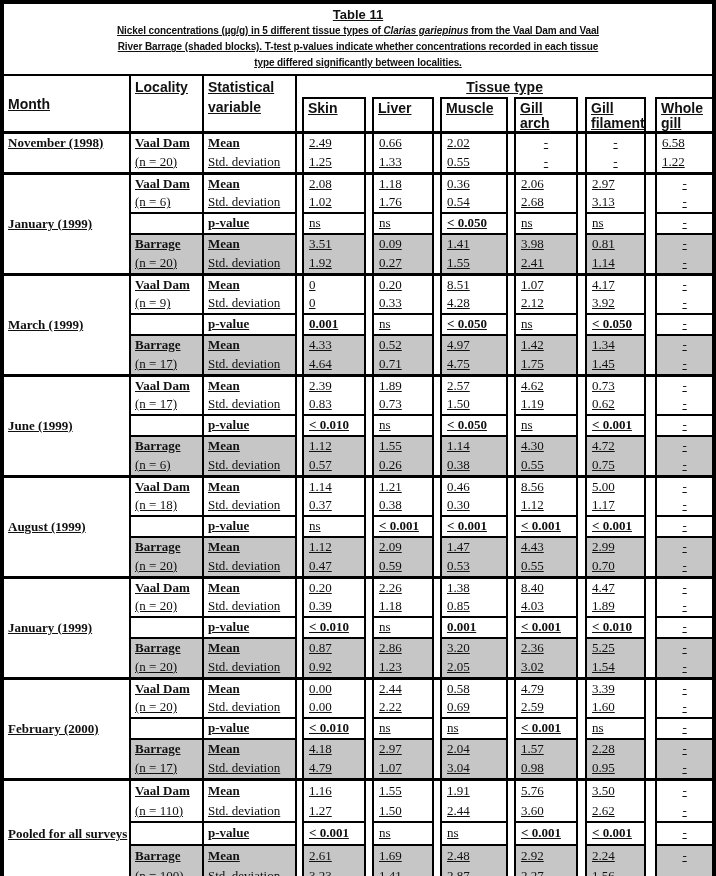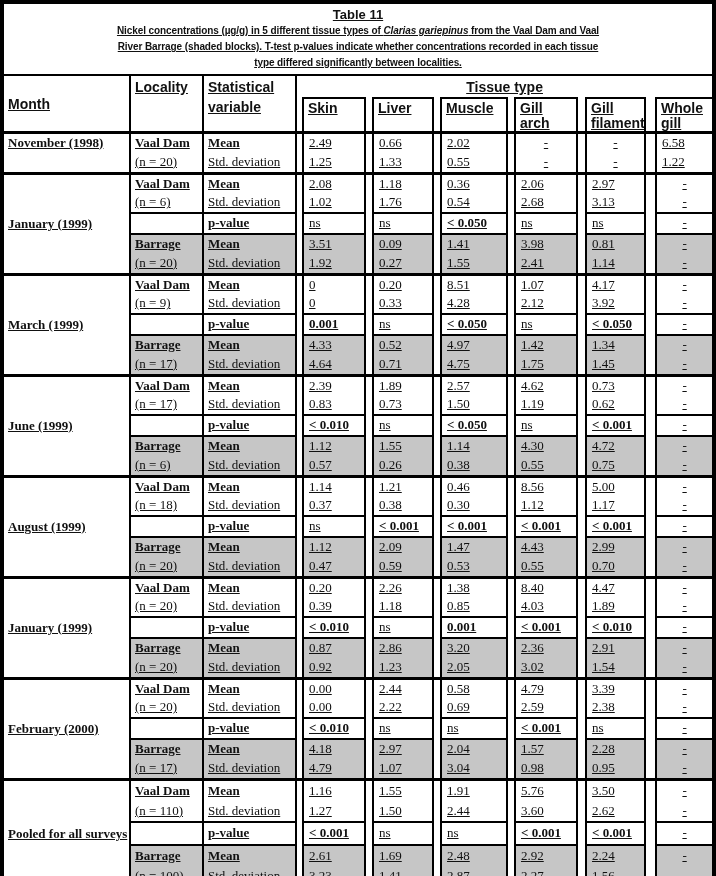--- a/index.html
+++ b/index.html
@@ -561,21 +561,21 @@
             <td class="lab bold shade">Mean</td>
             <td class="sp"></td>
             <td class="vcell shade">0.87</td>
             <td class="sp"></td>
             <td class="vcell shade">2.86</td>
             <td class="sp"></td>
             <td class="vcell shade">3.20</td>
             <td class="sp"></td>
             <td class="vcell shade">2.36</td>
             <td class="sp"></td>
-            <td class="vcell shade">2.91</td>
+            <td class="vcell shade">5.25</td>
             <td class="sp"></td>
             <td class="vcell vlast dash shade">-</td>
           </tr>
           <tr>
             <td class="lab shade">Std. deviation</td>
             <td class="sp"></td>
             <td class="vcell shade">0.92</td>
             <td class="sp"></td>
             <td class="vcell shade">1.23</td>
             <td class="sp"></td>
@@ -613,21 +613,21 @@
             <td class="lab">Std. deviation</td>
             <td class="sp"></td>
             <td class="vcell">0.00</td>
             <td class="sp"></td>
             <td class="vcell">2.22</td>
             <td class="sp"></td>
             <td class="vcell">0.69</td>
             <td class="sp"></td>
             <td class="vcell">2.59</td>
             <td class="sp"></td>
-            <td class="vcell">2.38</td>
+            <td class="vcell">1.60</td>
             <td class="sp"></td>
             <td class="vcell vlast dash">-</td>
           </tr>
           <tr class="prow">
             <td class="c-loc"></td>
             <td class="lab bold">p-value</td>
             <td class="sp"></td>
             <td class="vcell pvb">&lt; 0.010</td>
             <td class="sp"></td>
             <td class="vcell pvn">ns</td>

